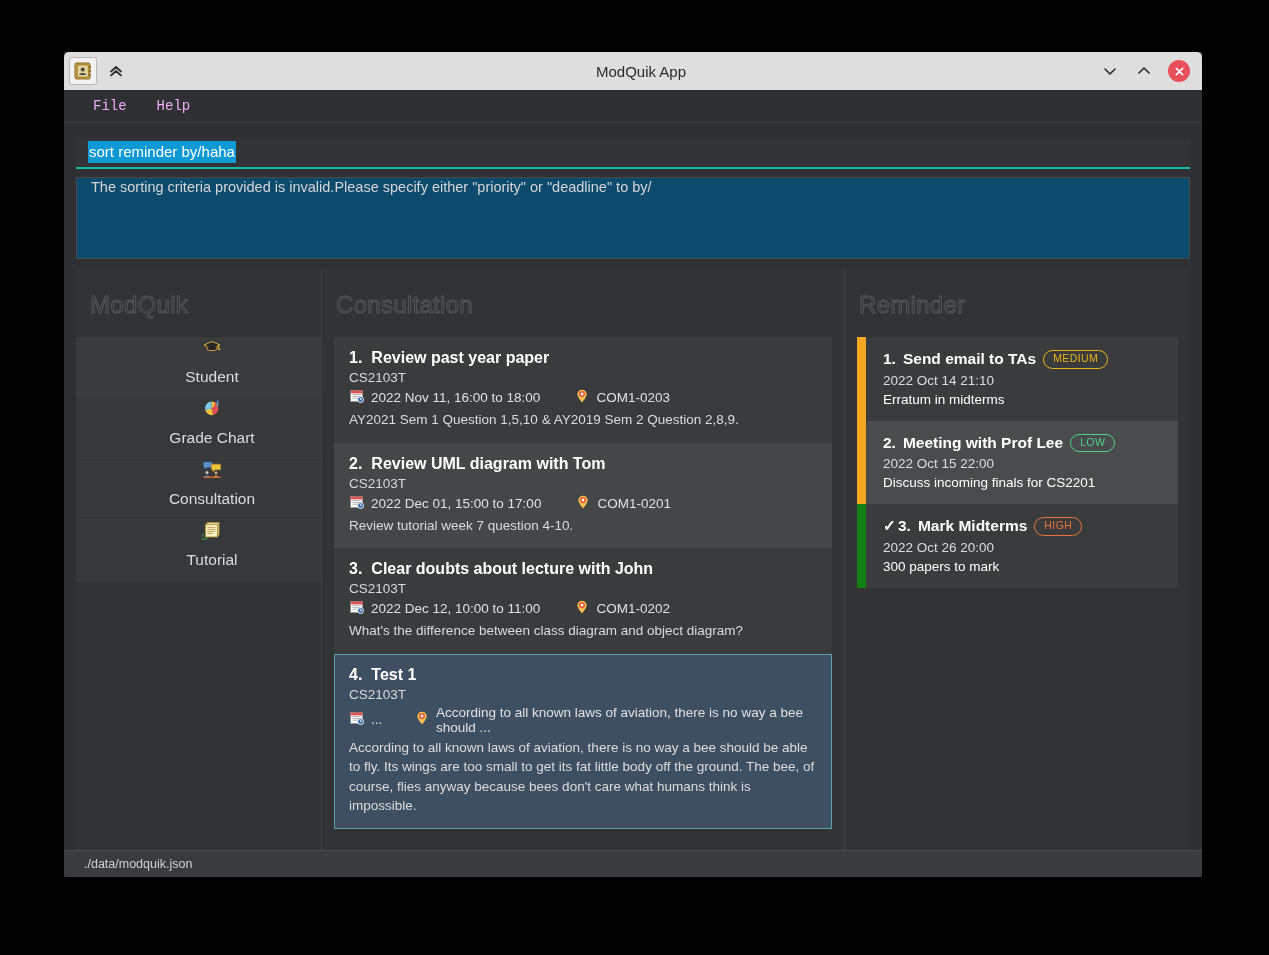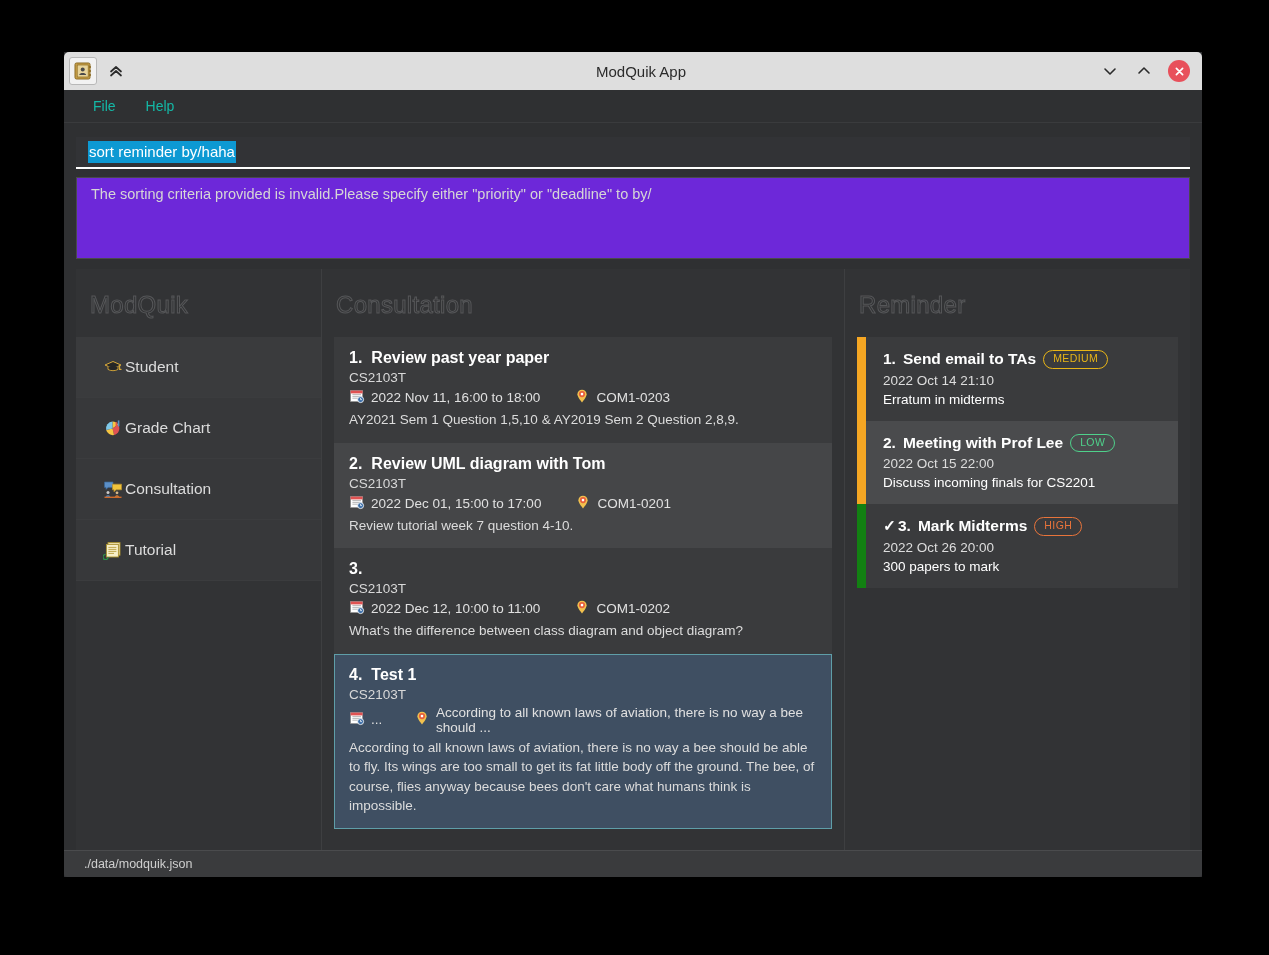--- a/index.html
+++ b/index.html
@@ -95,56 +95,57 @@
     background: #2f3032;
     display: flex;
     align-items: center;
     padding-left: 18px;
     gap: 8px;
     border-bottom: 1px solid #3a3b3d;
     flex: none;
   }
   .menu-item {
     font-size: 14px;
-    color: #14b8a6;
+    color: #f0abfc;
     padding: 4px 11px;
     cursor: pointer;
+    font-family: Liberation Mono, monospace;
   }
 
   
   .cmd-wrap {
     padding: 14px 12px 8px 12px;
     flex: none;
   }
   .cmd-field {
     height: 30px;
     background: #323336;
-    border-bottom: 2px solid #ffffff;
+    border-bottom: 2px solid #14b8a6;
     display: flex;
     align-items: center;
     padding-left: 12px;
   }
   .cmd-text {
     font-size: 15px;
     color: #ffffff;
     background: #0d99d3;
     padding: 2px 1px 3px 1px;
     line-height: 1.15;
   }
 
   
   .result-wrap {
     padding: 0 12px 10px 12px;
     flex: none;
   }
   .result-box {
     height: 82px;
-    background: #6d28d9;
+    background: #0c4a6e;
     border: 1px solid #4a4a4c;
-    padding: 8px 14px;
+    padding: 1px 14px;
     box-sizing: border-box;
   }
   .result-text {
     font-size: 14.5px;
     color: #d6d6d6;
   }
 
   
   .body-row {
     flex: 1;
@@ -169,27 +170,28 @@
     flex: none;
     background: #323335;
     border-right: 1px solid #3e3f41;
     display: flex;
     flex-direction: column;
   }
   .nav-item {
     height: 60px;
     display: flex;
     align-items: center;
-    gap: 2px;
+    gap: 11px;
     padding-left: 27px;
     border-bottom: 1px solid #3b3c3e;
     cursor: pointer;
     color: #dcdcdc;
     font-size: 15.5px;
     background: #3a3b3d;
+    flex-direction: column;
   }
   .nav-item.alt { background: #37383a; }
   .nav-ico { width: 20px; height: 20px; display:flex; align-items:center; justify-content:center; flex:none; }
 
   
   .consult-col {
     flex: 1;
     min-width: 0;
     background: #323335;
     border-right: 1px solid #3e3f41;
@@ -479,20 +481,21 @@
               </svg>
             </span>
             <span>COM1-0201</span>
           </div>
           <div class="ccard-desc">Review tutorial week 7 question 4-10.</div>
         </div>
 
         <div class="ccard">
           <div class="ccard-title">
             <span class="ccard-idx">3.</span>
+            <span>Clear doubts about lecture with John</span>
           </div>
           <div class="ccard-mod">CS2103T</div>
           <div class="ccard-meta">
             <span>
               <svg width="16" height="16" viewBox="0 0 16 16">
                 <rect x="1.6" y="2.6" width="12" height="11" fill="#ffffff" stroke="#8a8a8a" stroke-width="0.7"></rect>
                 <rect x="1.6" y="2.6" width="12" height="2.8" fill="#e05252"></rect>
                 <path d="M3.4 6.6 H12 M3.4 8.4 H12 M3.4 10.2 H12" stroke="#9a9a9a" stroke-width="0.7"></path>
                 <circle cx="11.6" cy="11.6" r="3" fill="#3d6fa8" stroke="#ffffff" stroke-width="0.8"></circle>
                 <path d="M11.6 9.9 V11.6 H12.9" stroke="#ffffff" stroke-width="0.8" fill="none"></path>

